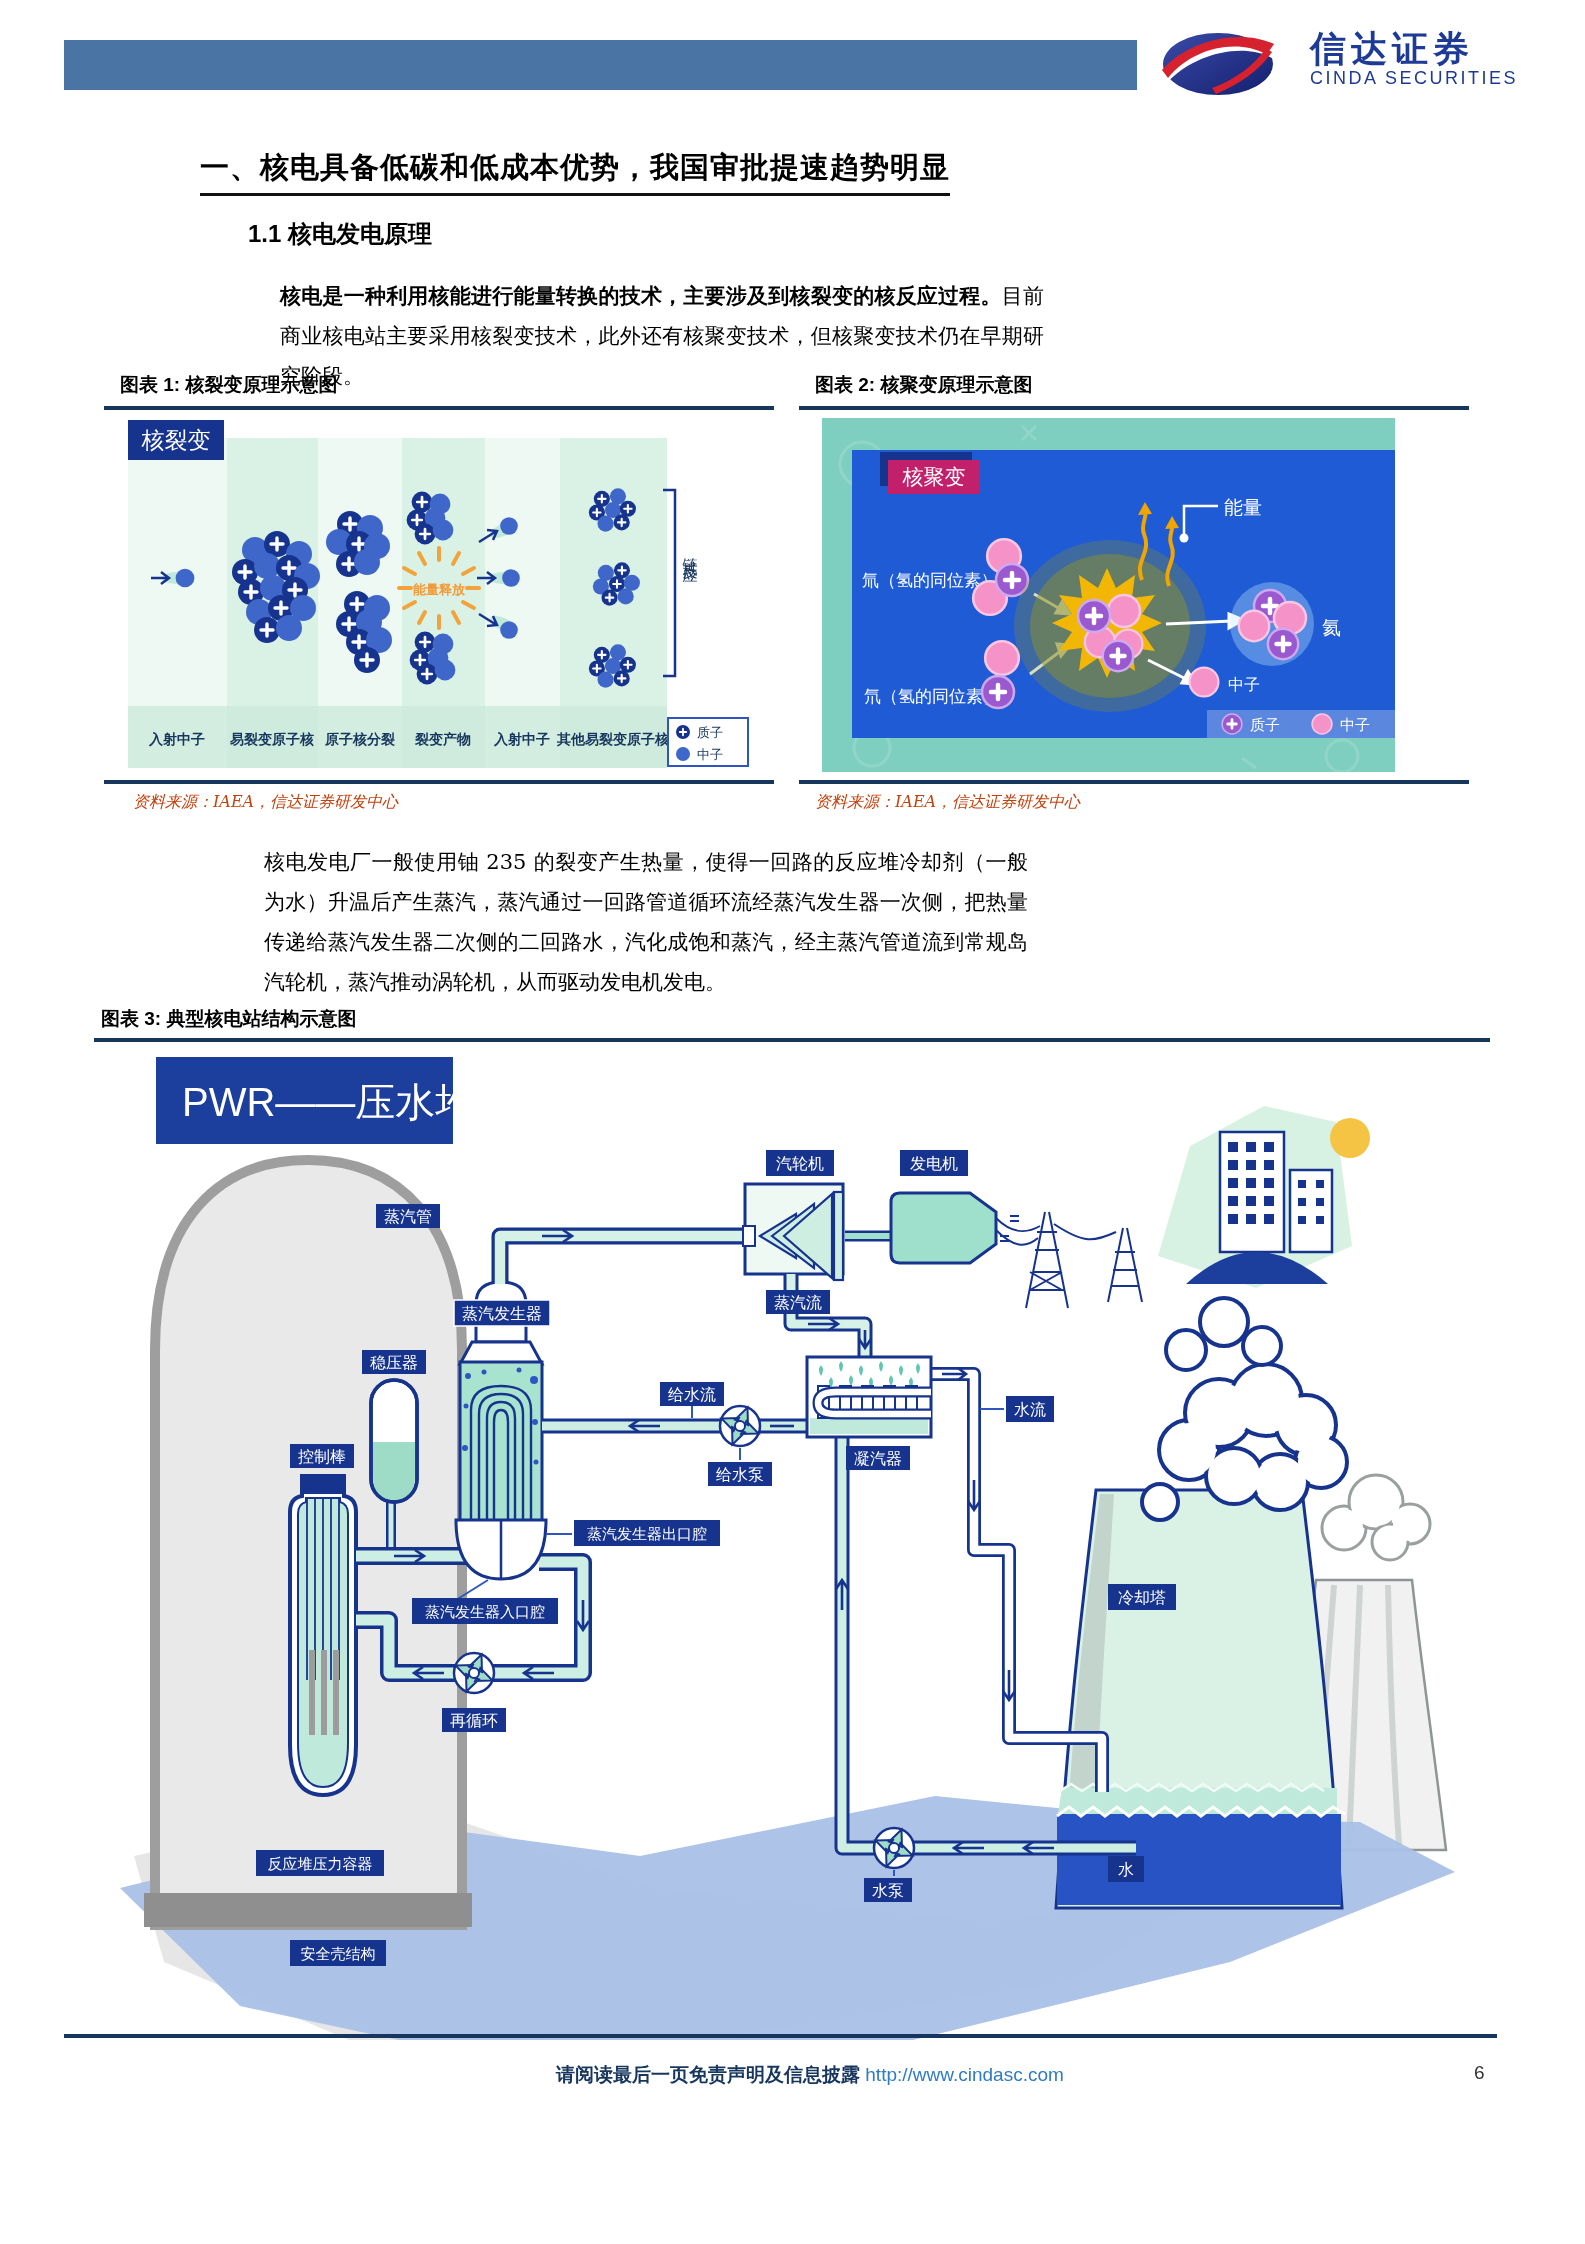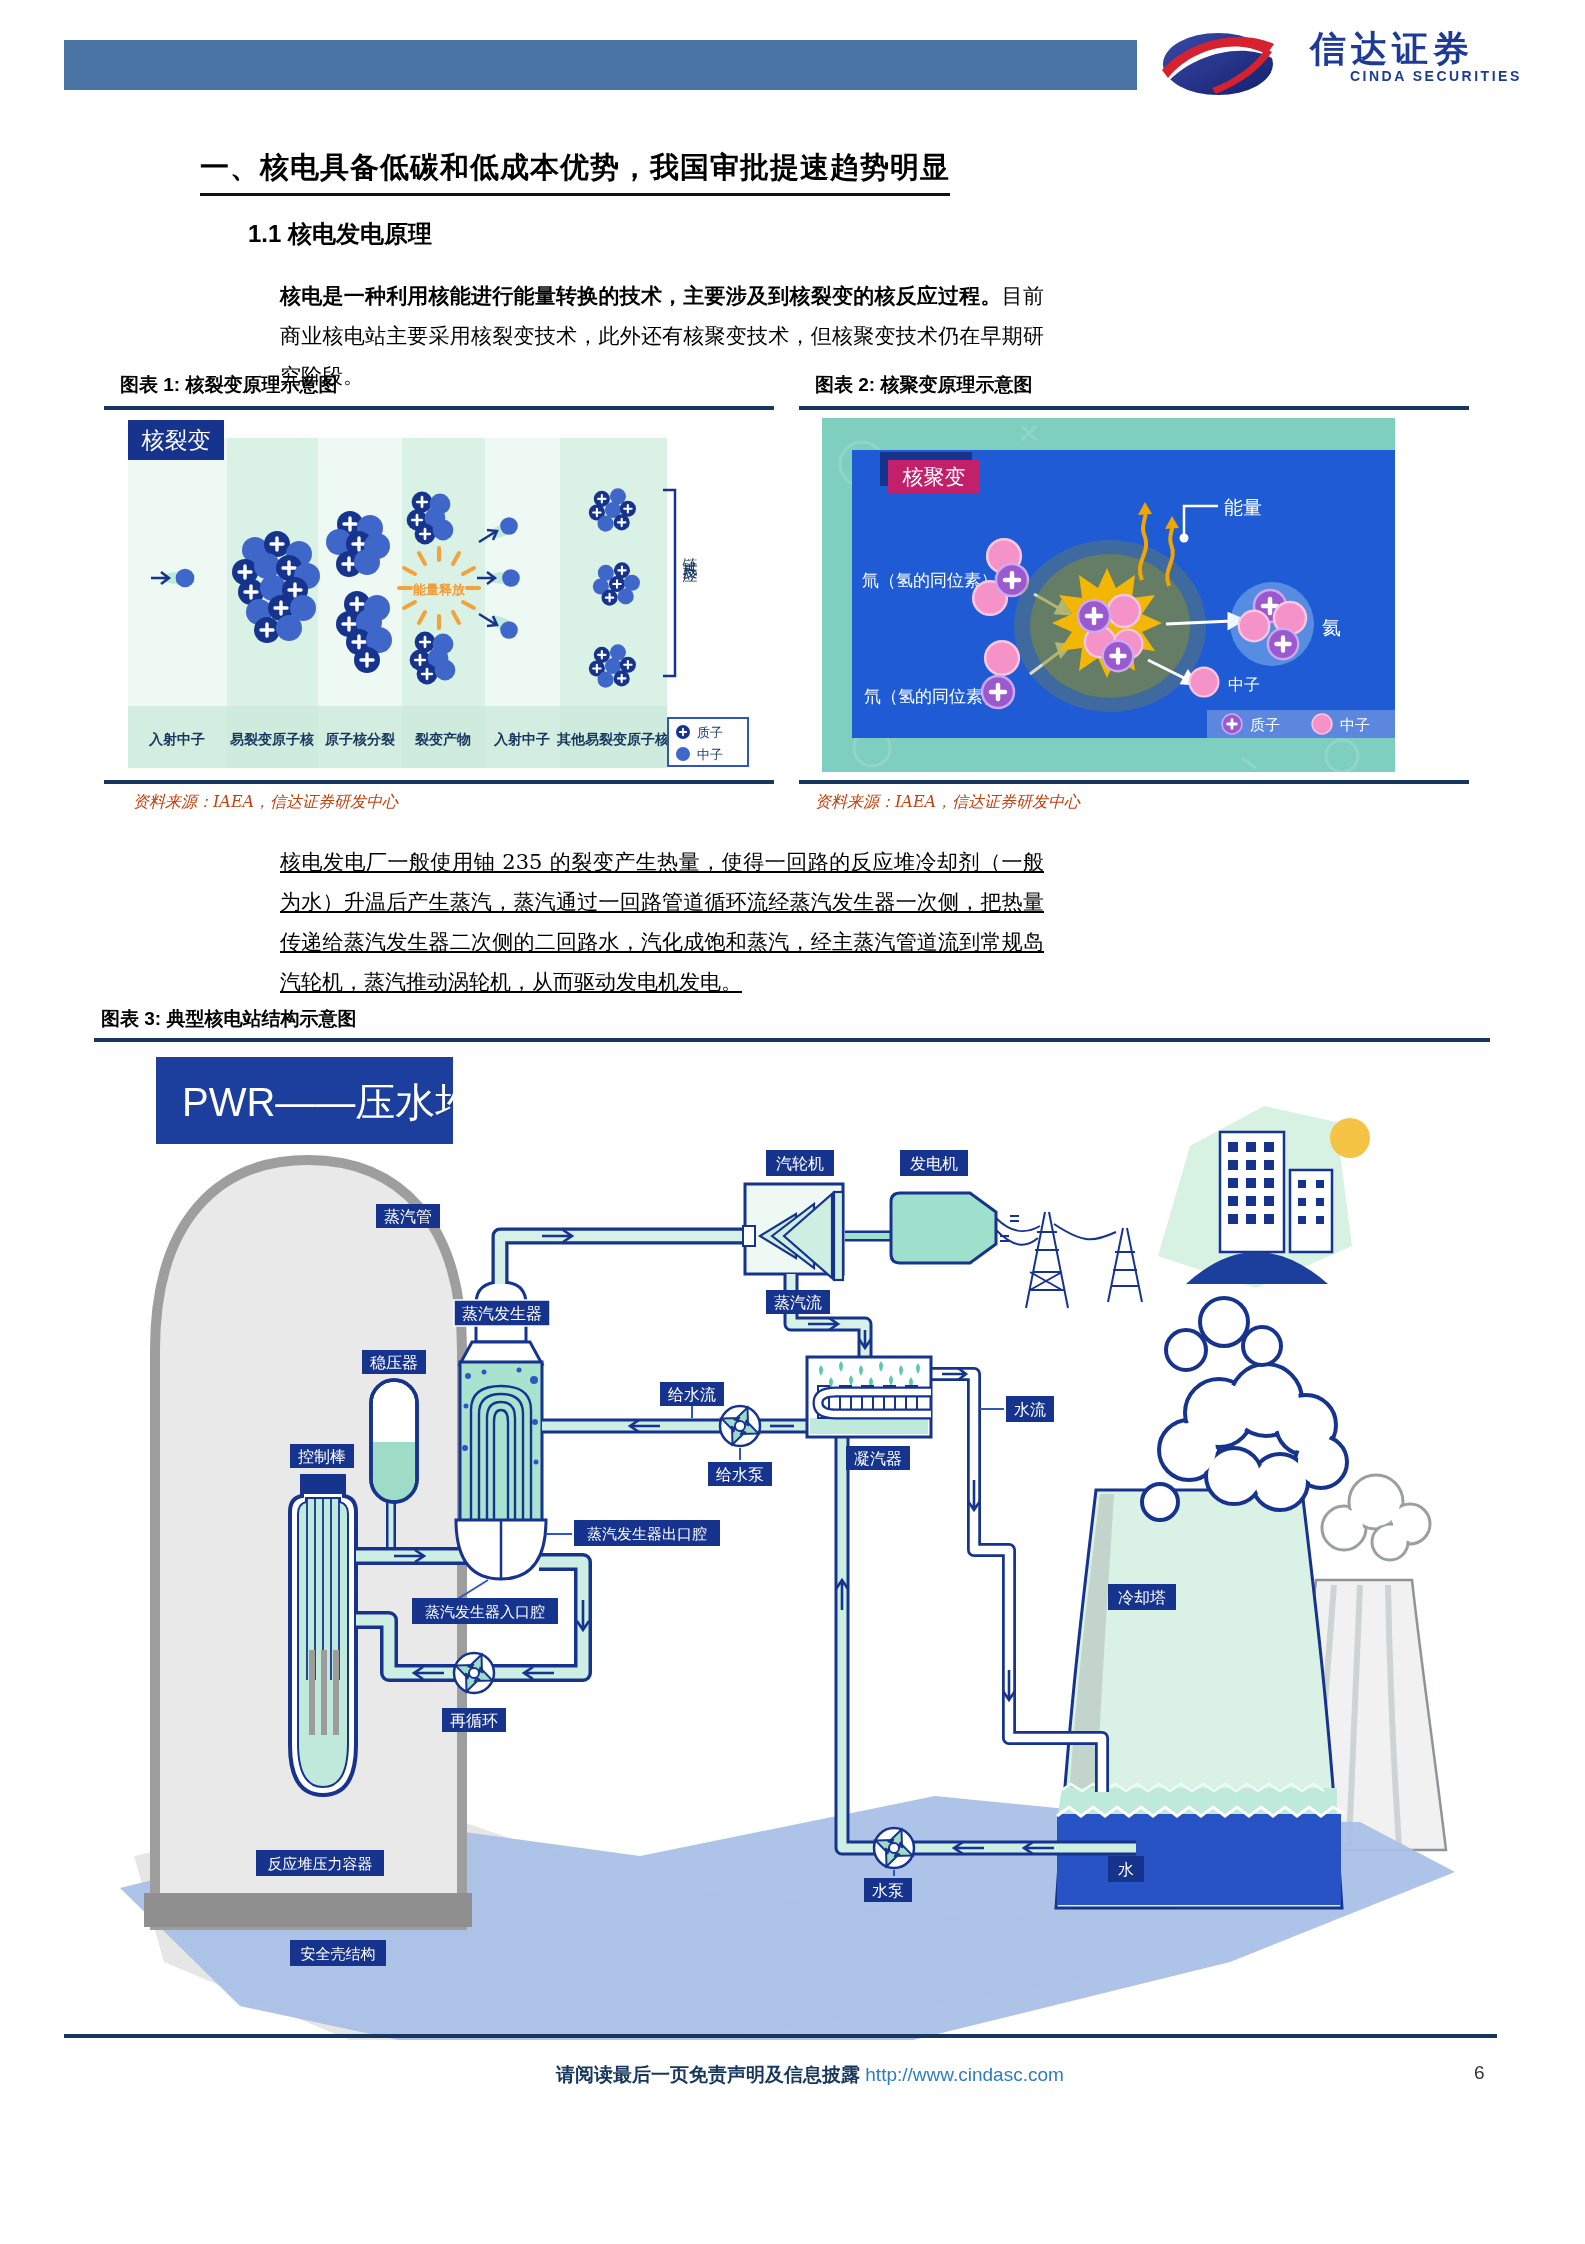--- a/index.html
+++ b/index.html
@@ -5,26 +5,26 @@
   html,body{margin:0;padding:0;background:#fff;}
   .page{position:relative;width:1585px;height:2244px;background:#fff;overflow:hidden;
         font-family:"Liberation Sans",sans-serif;color:#000;}
   .abs{position:absolute;}
   .topbar{left:64px;top:40px;width:1073px;height:50px;background:#4a74a4;}
   .doc-title{left:200px;top:148px;font-family:"DejaVu Serif",serif;font-size:29px;font-weight:bold;
              border-bottom:3px solid #111;padding-bottom:5px;letter-spacing:1px;}
   .sub-title{left:248px;top:218px;font-size:24px;font-weight:bold;font-family:"Liberation Sans",sans-serif;text-align:right;}
   .para{left:280px;top:276px;width:764px;font-family:"DejaVu Serif",serif;font-size:21px;
         line-height:40px;text-align:justify;}
-  .para2{left:280px;top:842px;width:764px;text-decoration:underline;}
+  .para2{left:264px;top:842px;width:764px;}
   .figcap{font-size:19px;font-weight:bold;}
   .rule{background:#17365d;height:4px;}
   .src{font-family:"DejaVu Serif",serif;font-style:italic;font-size:16px;color:#c2410c;}
   .brand-cn{font-size:36px;font-weight:bold;color:#1d3a96;letter-spacing:5px;line-height:38px;}
-  .brand-en{font-size:14px;font-weight:bold;color:#1d3a96;letter-spacing:2.5px;margin-left:40px;}
+  .brand-en{font-size:18px;font-weight:normal;color:#1d3a96;letter-spacing:2.5px;}
   .chain-vert{writing-mode:vertical-rl;font-size:15px;color:#17365d;letter-spacing:3px;}
   .footer-row{left:556px;top:2062px;font-size:19px;white-space:nowrap;}
   .footer-row b{color:#17365d;}
   .footer-link{color:#2d7cc4;text-decoration:none;}
   .pagenum{left:1474px;top:2062px;font-size:19px;color:#333;}
   svg text{font-family:"Liberation Sans",sans-serif;}
 </style>
 </head>
 <body>
 

